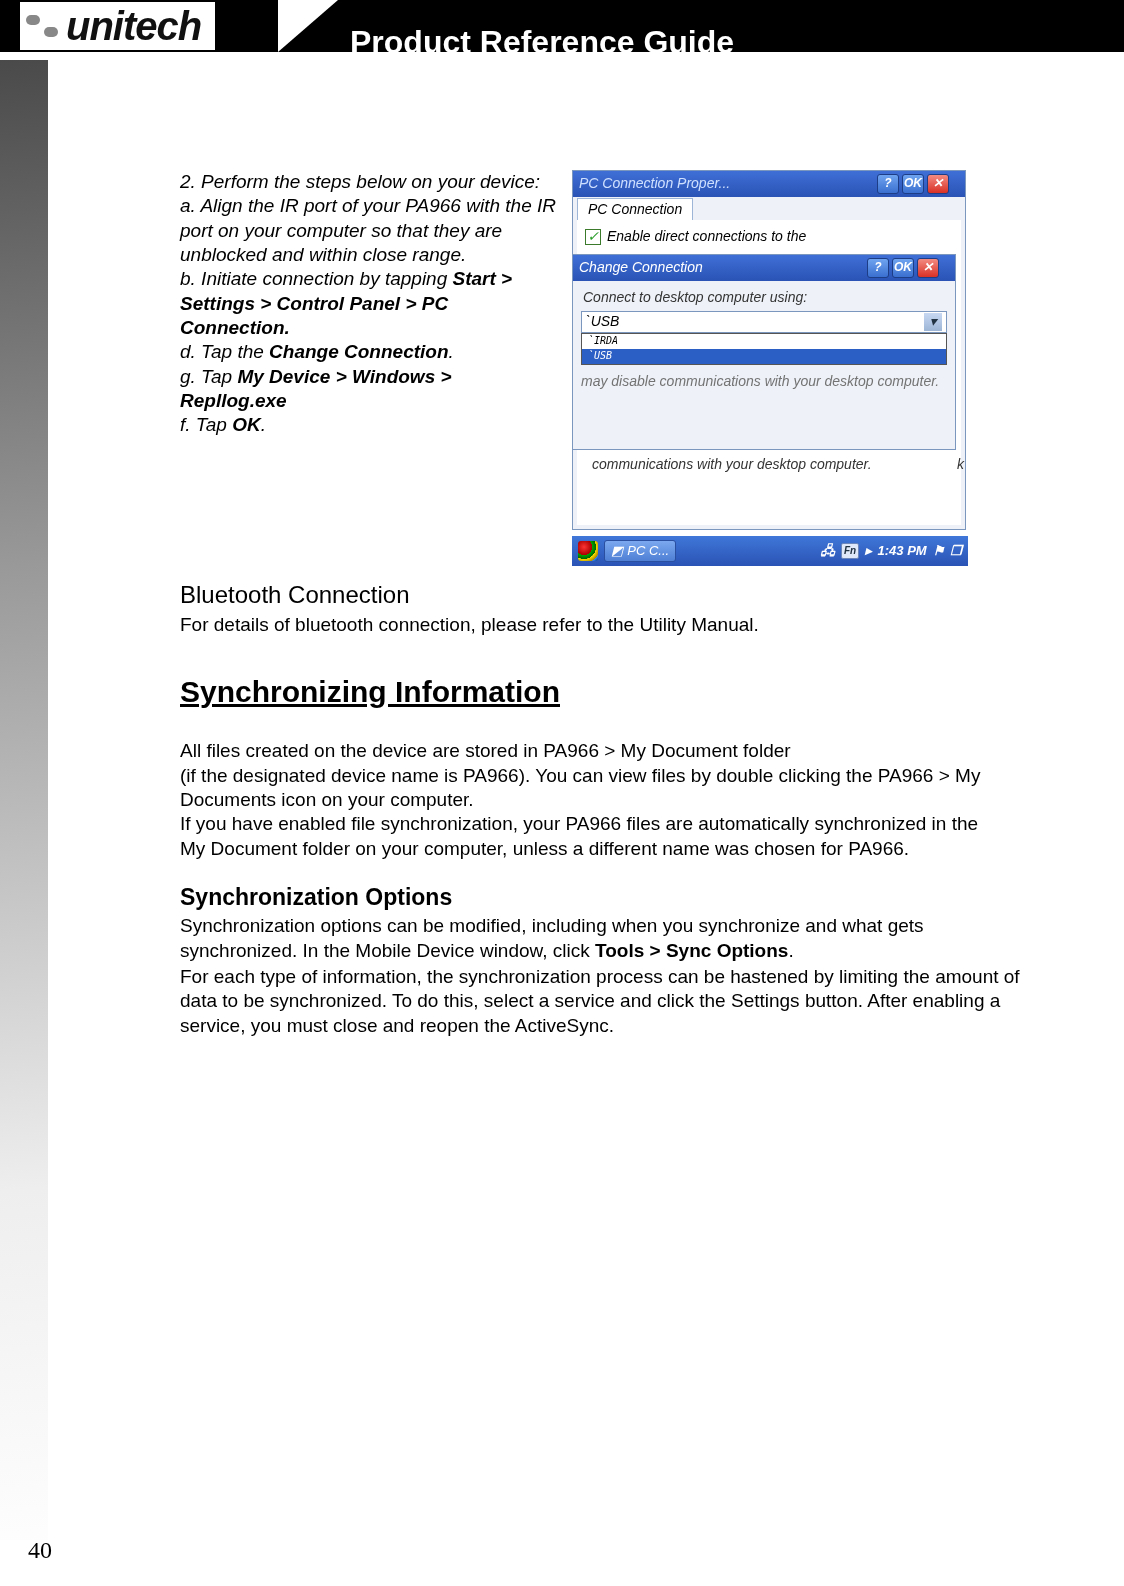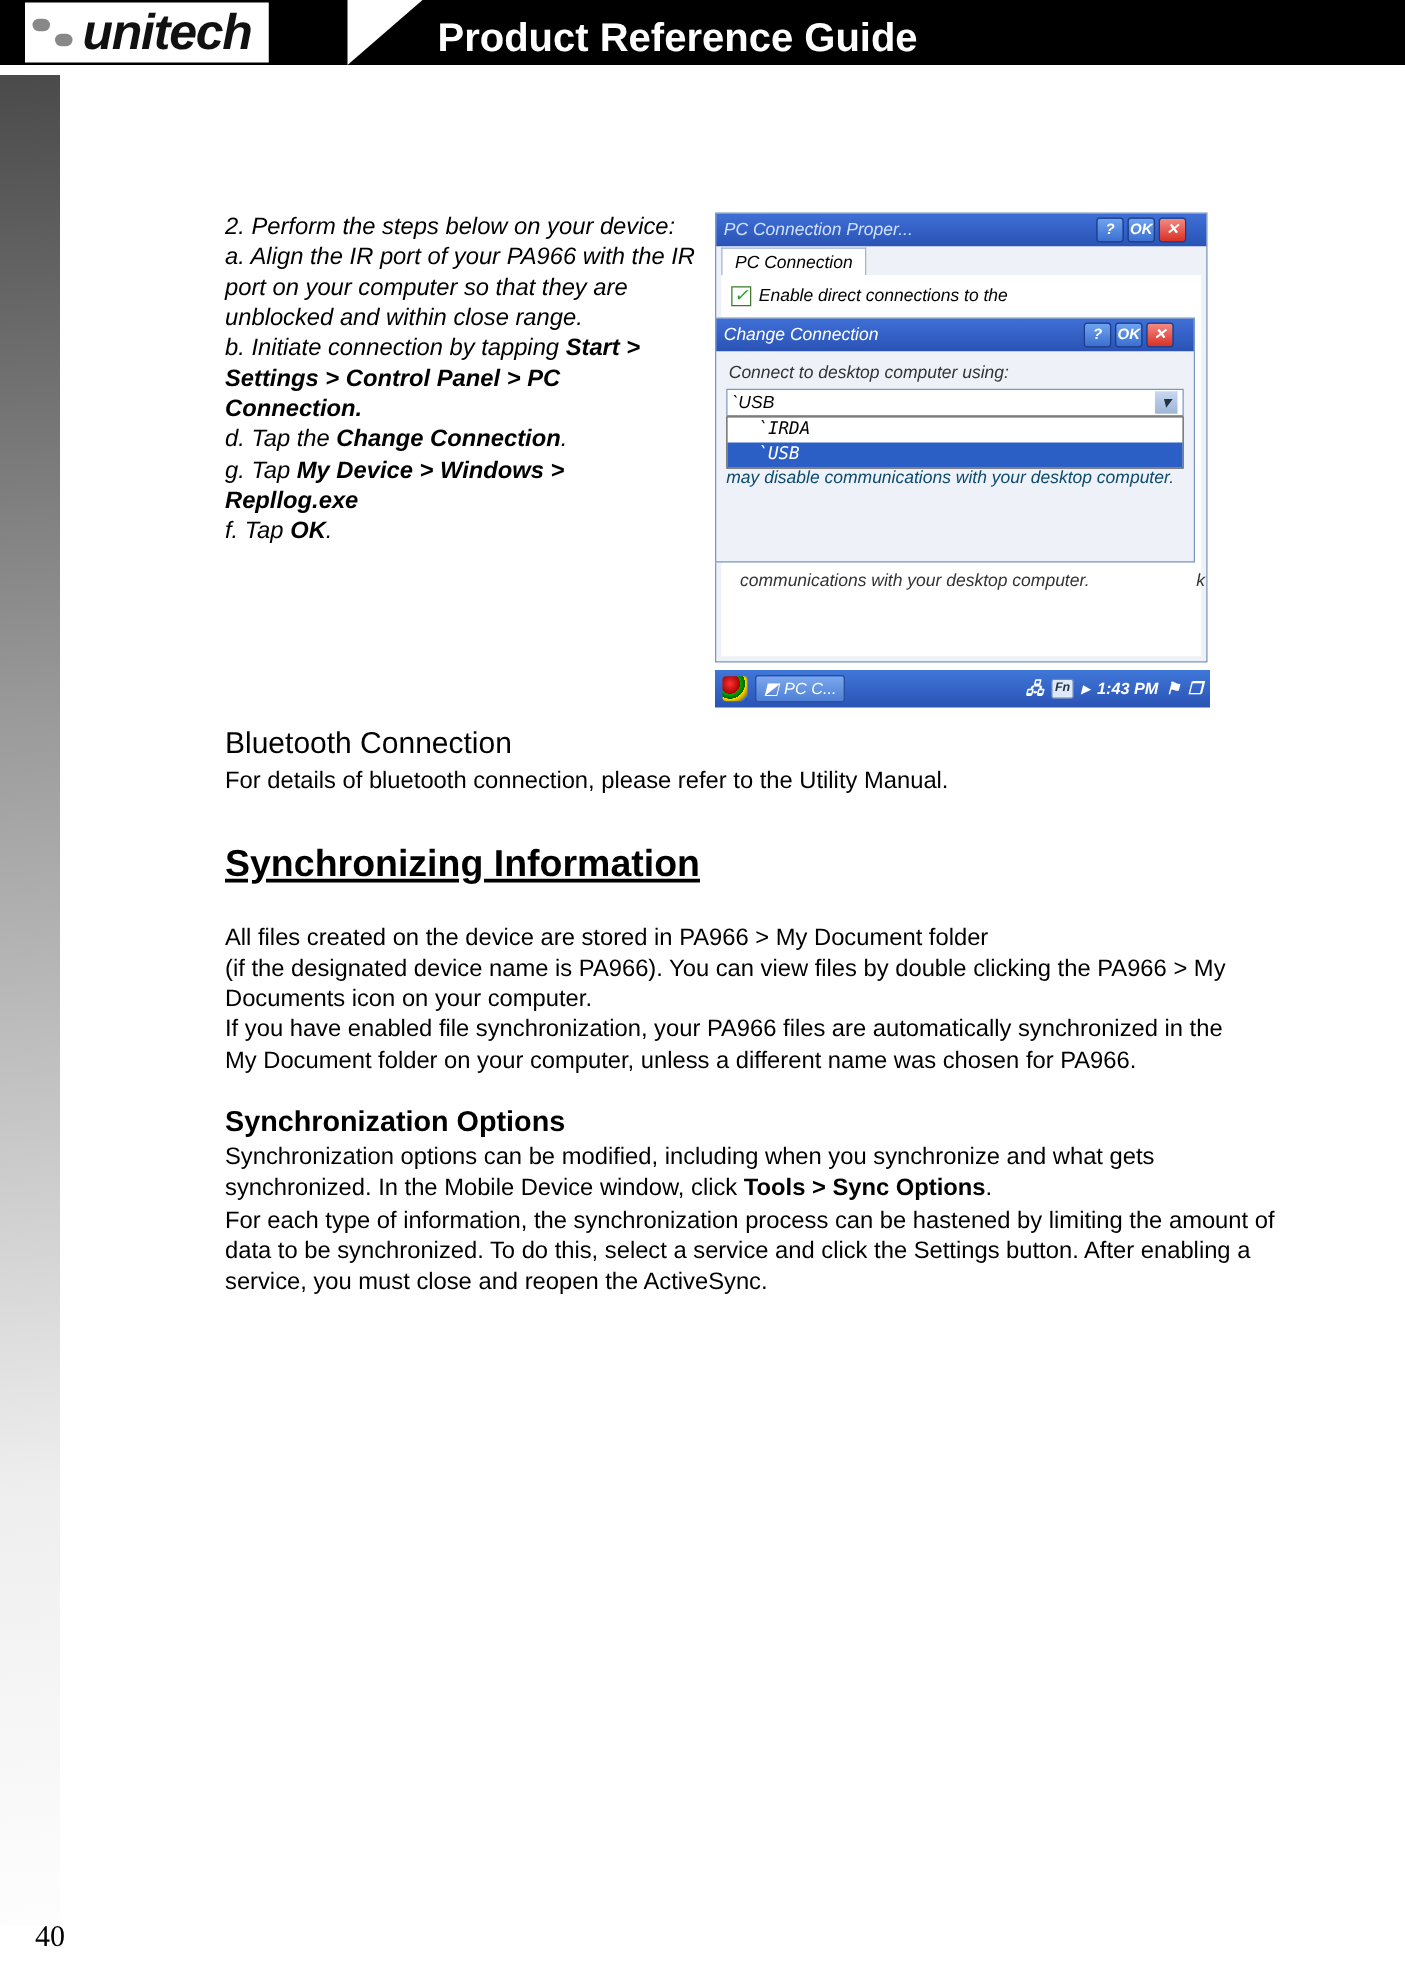--- a/index.html
+++ b/index.html
@@ -49,21 +49,21 @@
     }
     .header-slant {
       position: absolute;
       left: 278px; top: 0;
       width: 0; height: 0;
       border-bottom: 52px solid #000;
       border-left: 60px solid #fff;
     }
     .header-title {
       position: absolute;
-      left: 350px; top: 4px;
+      left: 350px; top: 16px;
       height: 52px;
       display: flex;
       align-items: center;
       color: #fff;
       font-size: 32px;
       font-weight: bold;
     }
 
     
     .side-rail {
@@ -154,23 +154,23 @@
       background:#fff;
     }
     .chk-row { position:absolute; top:8px; left:8px; display:flex; align-items:center; gap:6px; }
     .chk { width:16px; height:16px; border:1px solid #3a7a2a; display:flex; align-items:center; justify-content:center; color:#2a9d2a; font-size:14px; }
 
     .win2 .win-title { color:#fff; }
     .win2 .lbl { position:absolute; top:34px; left:10px; color:#333; }
     .combo { position:absolute; top:56px; left:8px; right:8px; height:22px; border:1px solid #7b97bd; background:#fff; display:flex; align-items:center; padding:0 4px; justify-content:space-between; }
     .combo-arrow { width:18px; height:18px; background:linear-gradient(#c7d8f2,#9db5d6); display:flex; align-items:center; justify-content:center; color:#234; }
     .listbox { position:absolute; top:78px; left:8px; right:8px; border:1px solid #555; background:#fff; }
-    .listbox .opt { padding:1px 24px; font-family: monospace; font-size:14px; }
+    .listbox .opt { padding:1px 6px; font-family: monospace; font-size:10px; }
     .listbox .sel { background:#2c5fc5; color:#fff; }
-    .note1 { position:absolute; top:118px; left:8px; right:8px; color:#0c4a6e; font-size:14px; line-height:1.2; }
+    .note1 { position:absolute; top:118px; left:8px; right:8px; color:#737373; font-size:14px; line-height:1.2; }
 
     .under-note { position:absolute; top:286px; left:20px; right:6px; color:#333; font-size:14px; line-height:1.25; }
     .under-note .k { position:absolute; right:-2px; top:0; }
 
     .taskbar {
       position:absolute; left:0; right:0; bottom:0; height:30px;
       background: linear-gradient(#3f77d8,#2a53b5);
       display:flex; align-items:center; justify-content:space-between;
       padding:0 6px; color:#fff; font-size:13px;
     }

